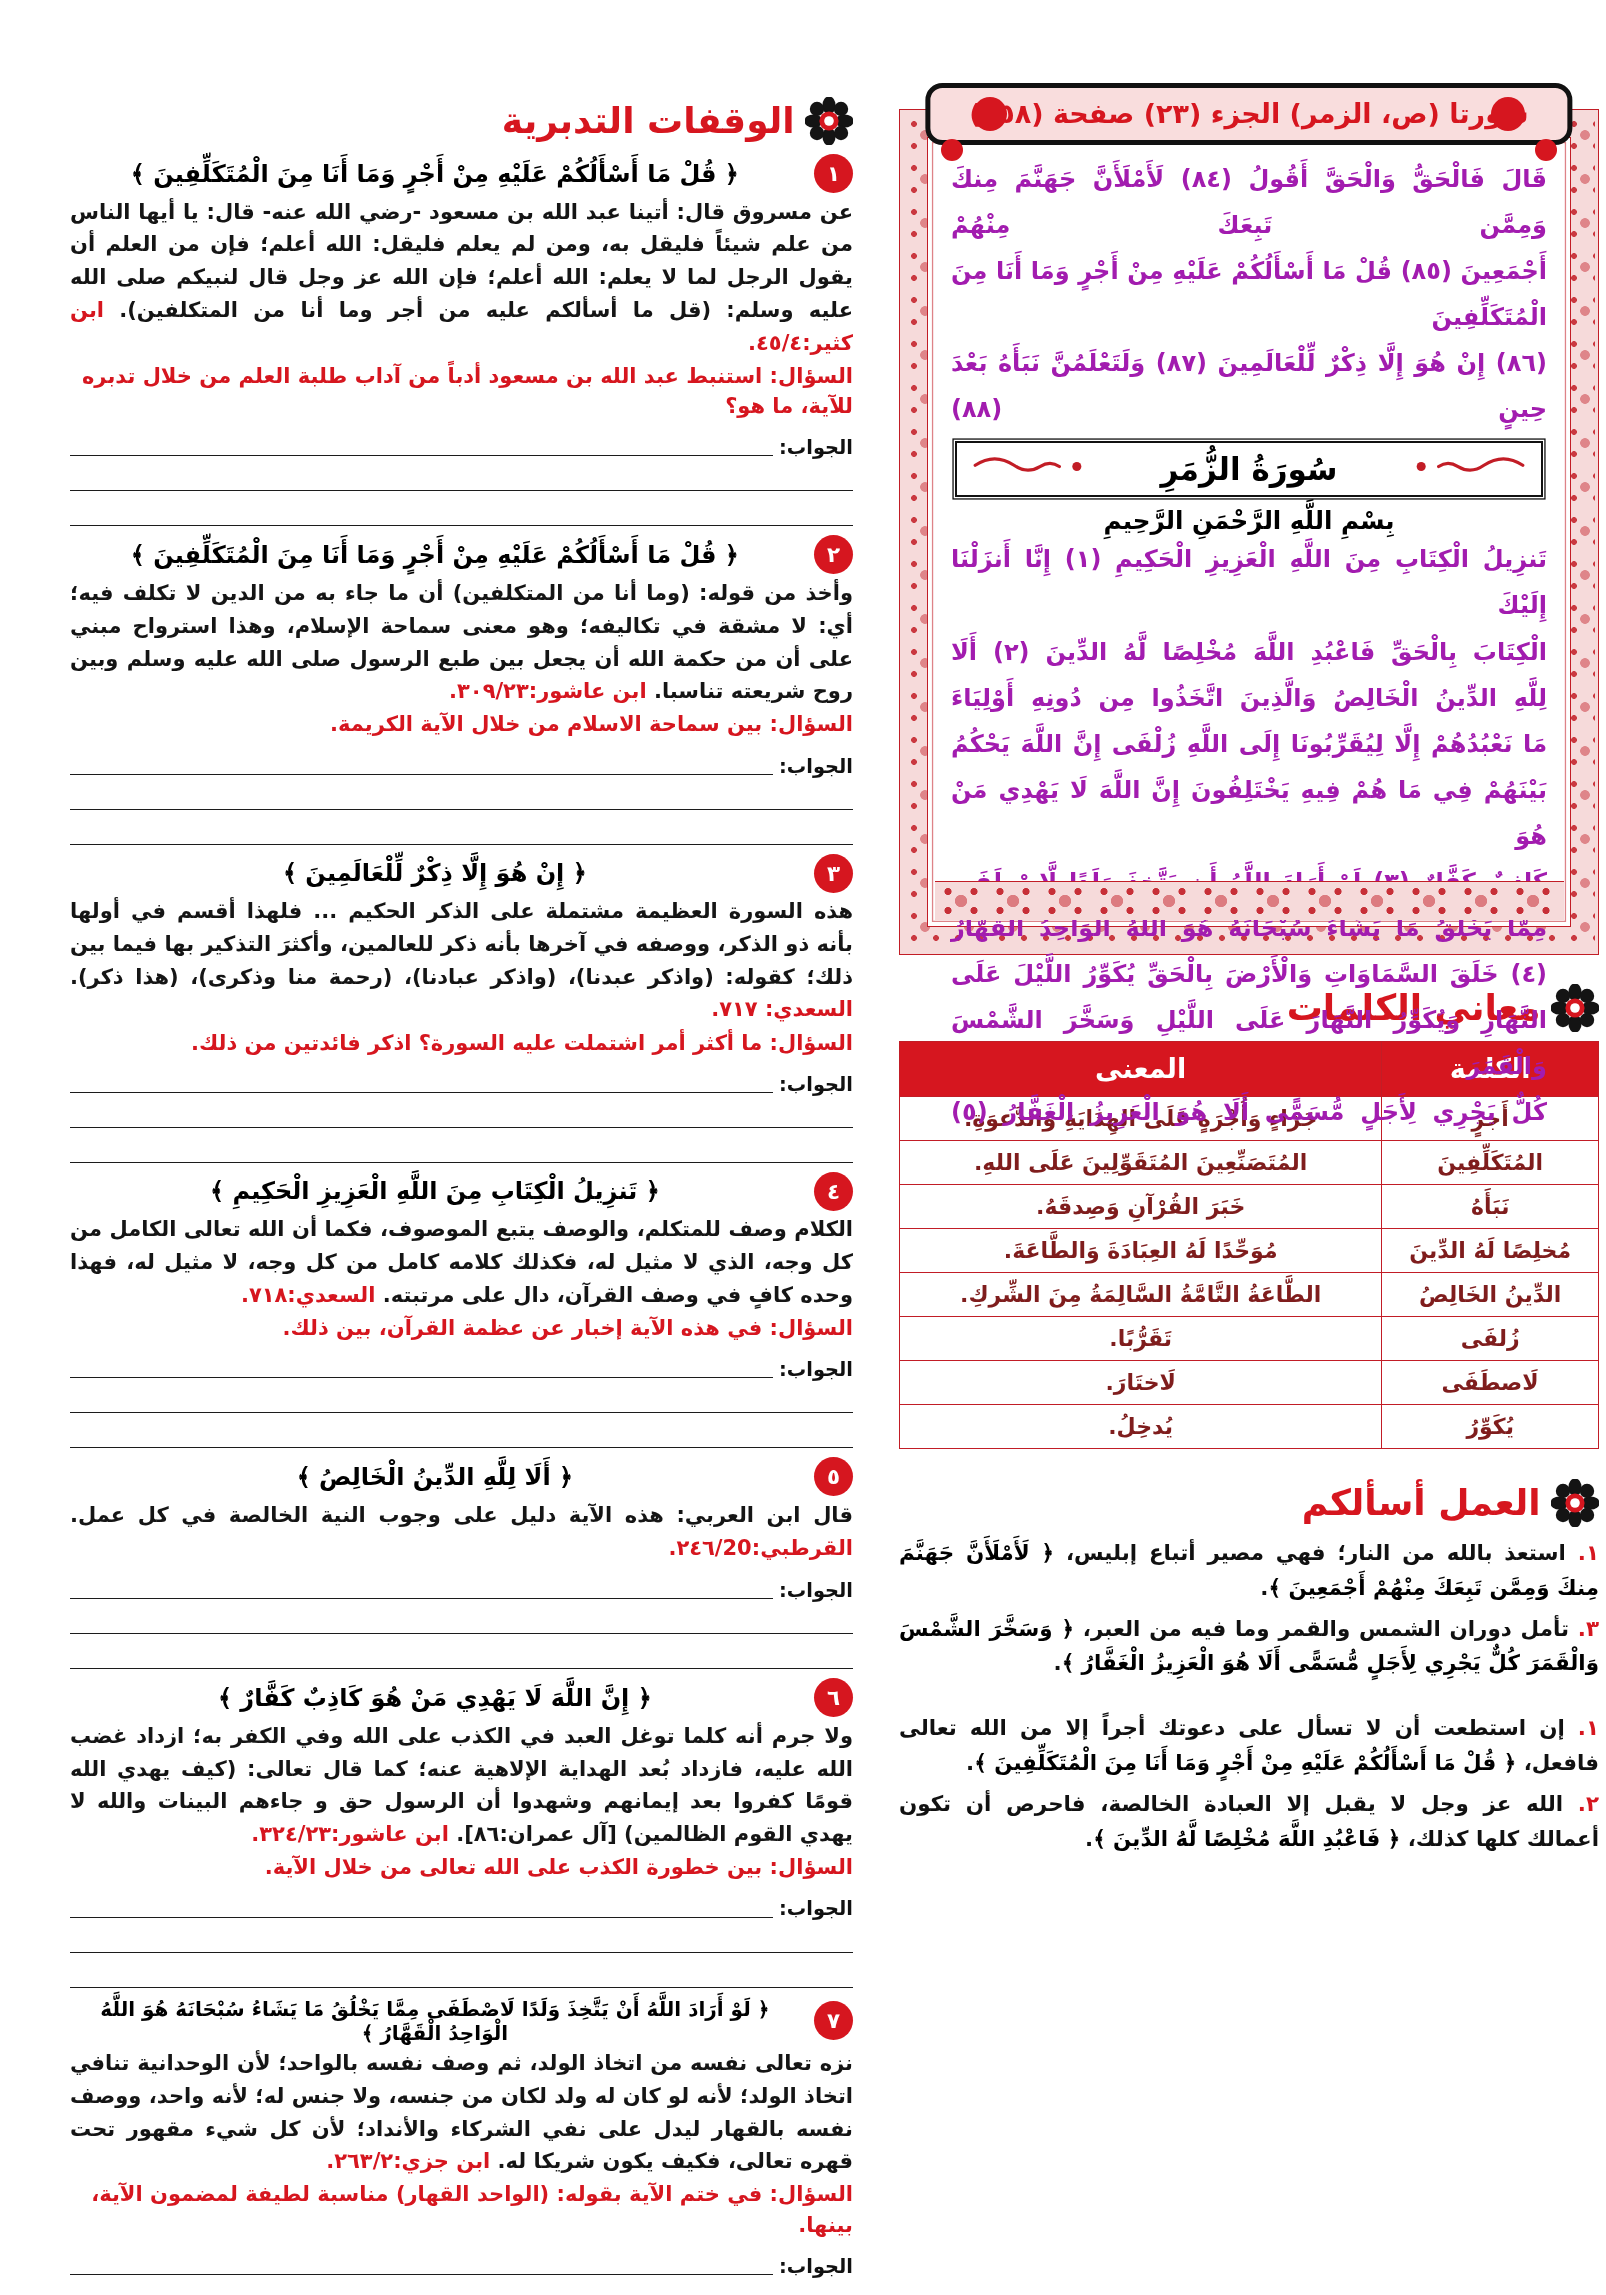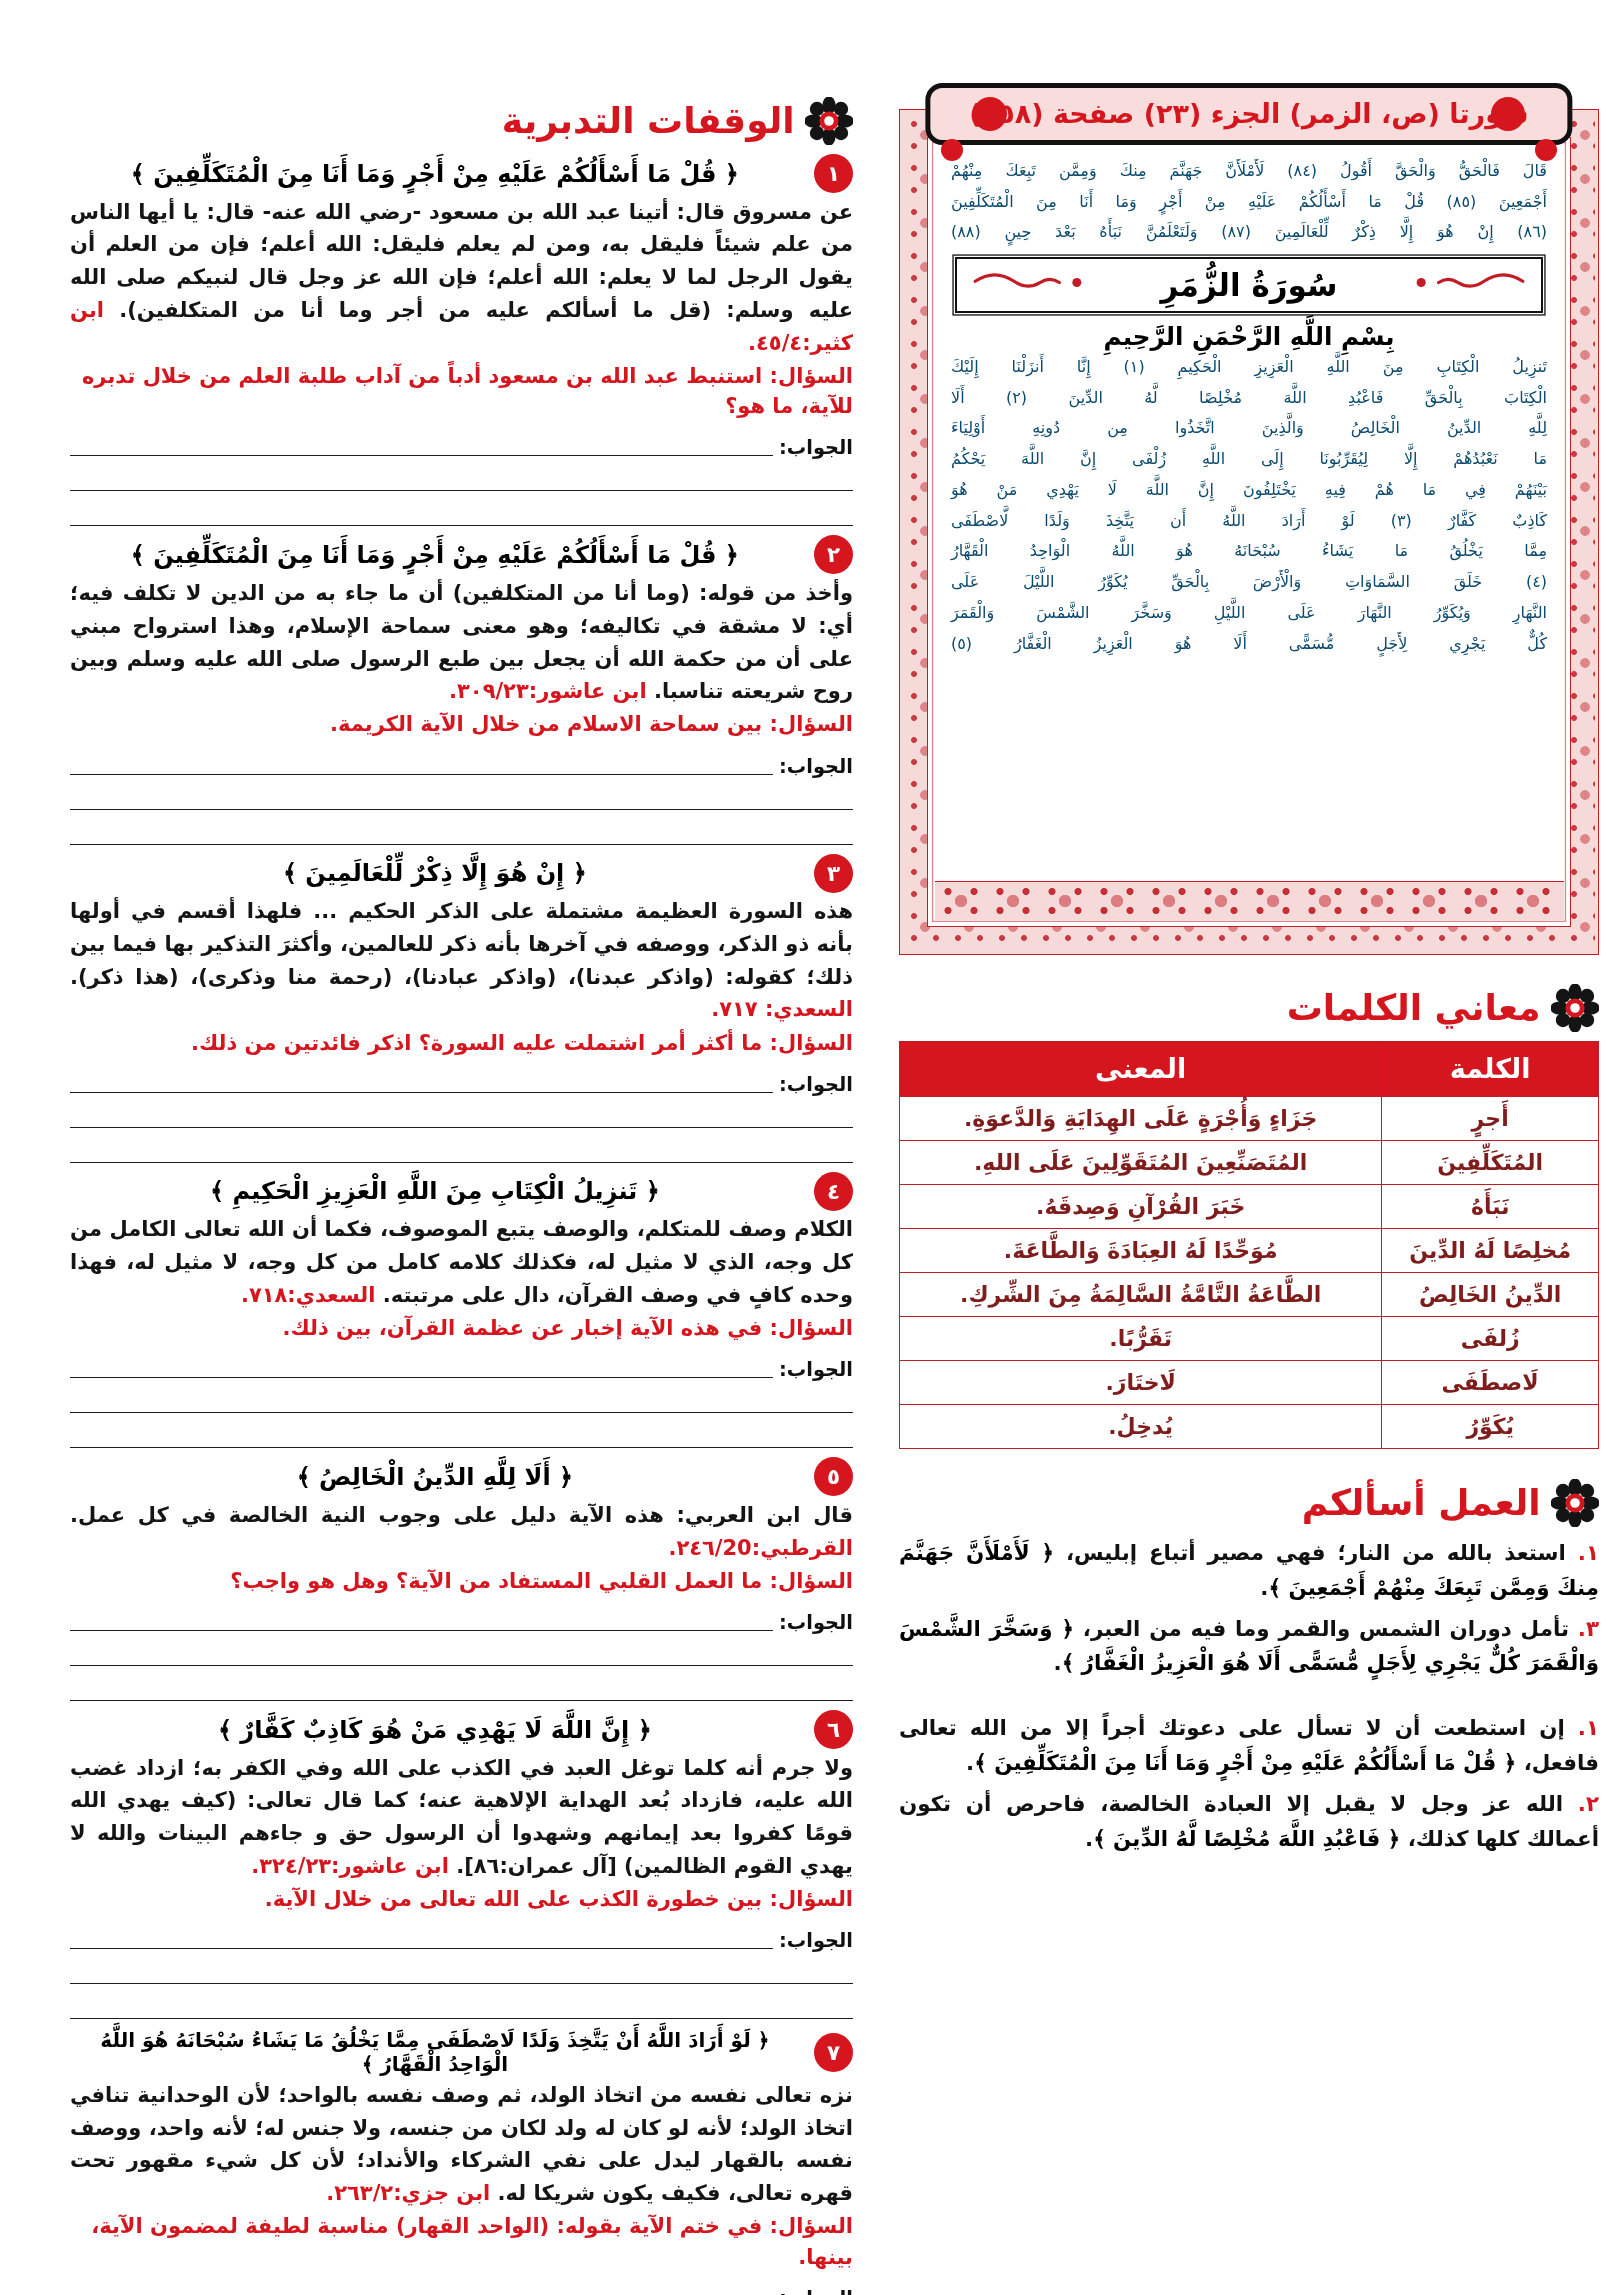--- a/index.html
+++ b/index.html
@@ -31,21 +31,21 @@
   .mushaf{position:relative;height:844px;border:1.9px solid #c21d26;background:#f6dada;margin-top:26px}
   .mushaf .band{position:absolute;inset:3.2px;
      background:
        radial-gradient(circle, rgba(194,29,38,.85) 2.6px, transparent 3.2px),
        radial-gradient(circle, rgba(194,29,38,.45) 4.5px, transparent 5.2px),
        #f6dada;
      background-size:22px 22px, 44px 44px;}
   .mushaf .inner{position:absolute;inset:27px;background:#fff;border:1.9px solid #c21d26;
      box-shadow:0 0 0 3.9px #fff inset, 0 0 0 5.2px rgba(194,29,38,.55) inset;
      padding:18px 23px 62px 23px;box-sizing:border-box}
-  .qline{font-size:16px;font-weight:normal;line-height:1.92;text-align:justify;text-align-last:justify;color:#0c4a6e}
+  .qline{font-size:24px;font-weight:bold;line-height:1.92;text-align:justify;text-align-last:justify;color:#a21caf}
   .surah-box{border:2.6px solid #111;box-shadow:0 0 0 1.3px #fff,0 0 0 2.6px #111;margin:9px 3.9px;
      display:flex;justify-content:space-between;padding:7.8px 15.5px;background:#fff}
   .surah-name{font-size:31px;font-weight:bold;color:#000}
   .flourish{width:110px;height:28.5px}
   .basmala{text-align:center;font-size:24.6px;font-weight:bold;margin:5.2px 0 1.3px;color:#000}
   .bottom-band{position:absolute;left:6.5px;right:6.5px;bottom:6.5px;height:38px;
      background:
        radial-gradient(circle, rgba(194,29,38,.9) 3.2px, transparent 3.9px),
        radial-gradient(circle, rgba(194,29,38,.5) 5.8px, transparent 6.5px),
        #f6dada;
@@ -156,21 +156,20 @@
       <div class="ans-row tall"></div>
     </div>
   </div>
 
   <div class="titem">
     <div class="item-head">
       <span class="num-badge">٥</span>
       <span class="verse">﴿ أَلَا لِلَّهِ الدِّينُ الْخَالِصُ ﴾</span>
     </div>
     <p class="body-text"><span>قال ابن العربي: هذه الآية دليل على وجوب النية الخالصة في كل عمل.</span> <span class="src">القرطبي:٢٤٦/20.</span></p>
-    <div class="question">السؤال: ما العمل القلبي المستفاد من الآية؟ وهل هو واجب؟</div>
     <div class="answers">
       <div class="ans-row first">
           <span class="ans-label">الجواب:</span>
         </div>
       <div class="ans-row tall"></div>
       <div class="ans-row tall"></div>
     </div>
   </div>
 
   <div class="titem">

